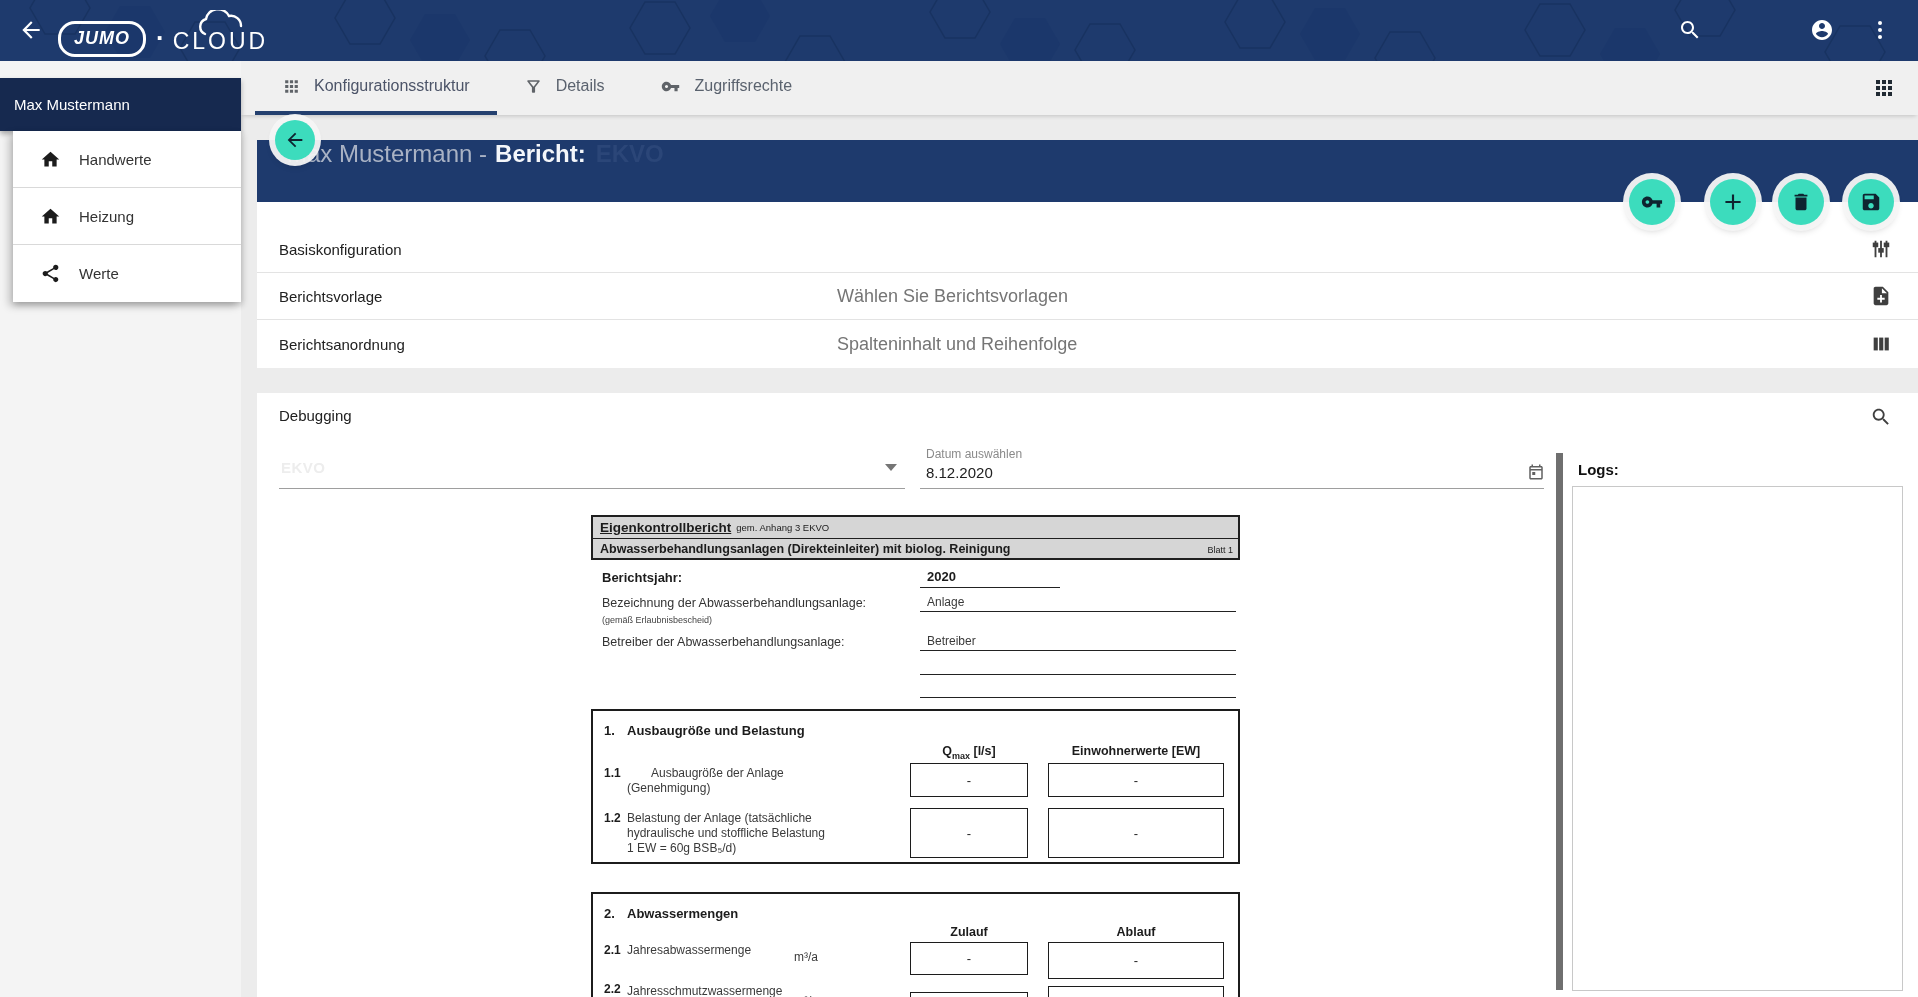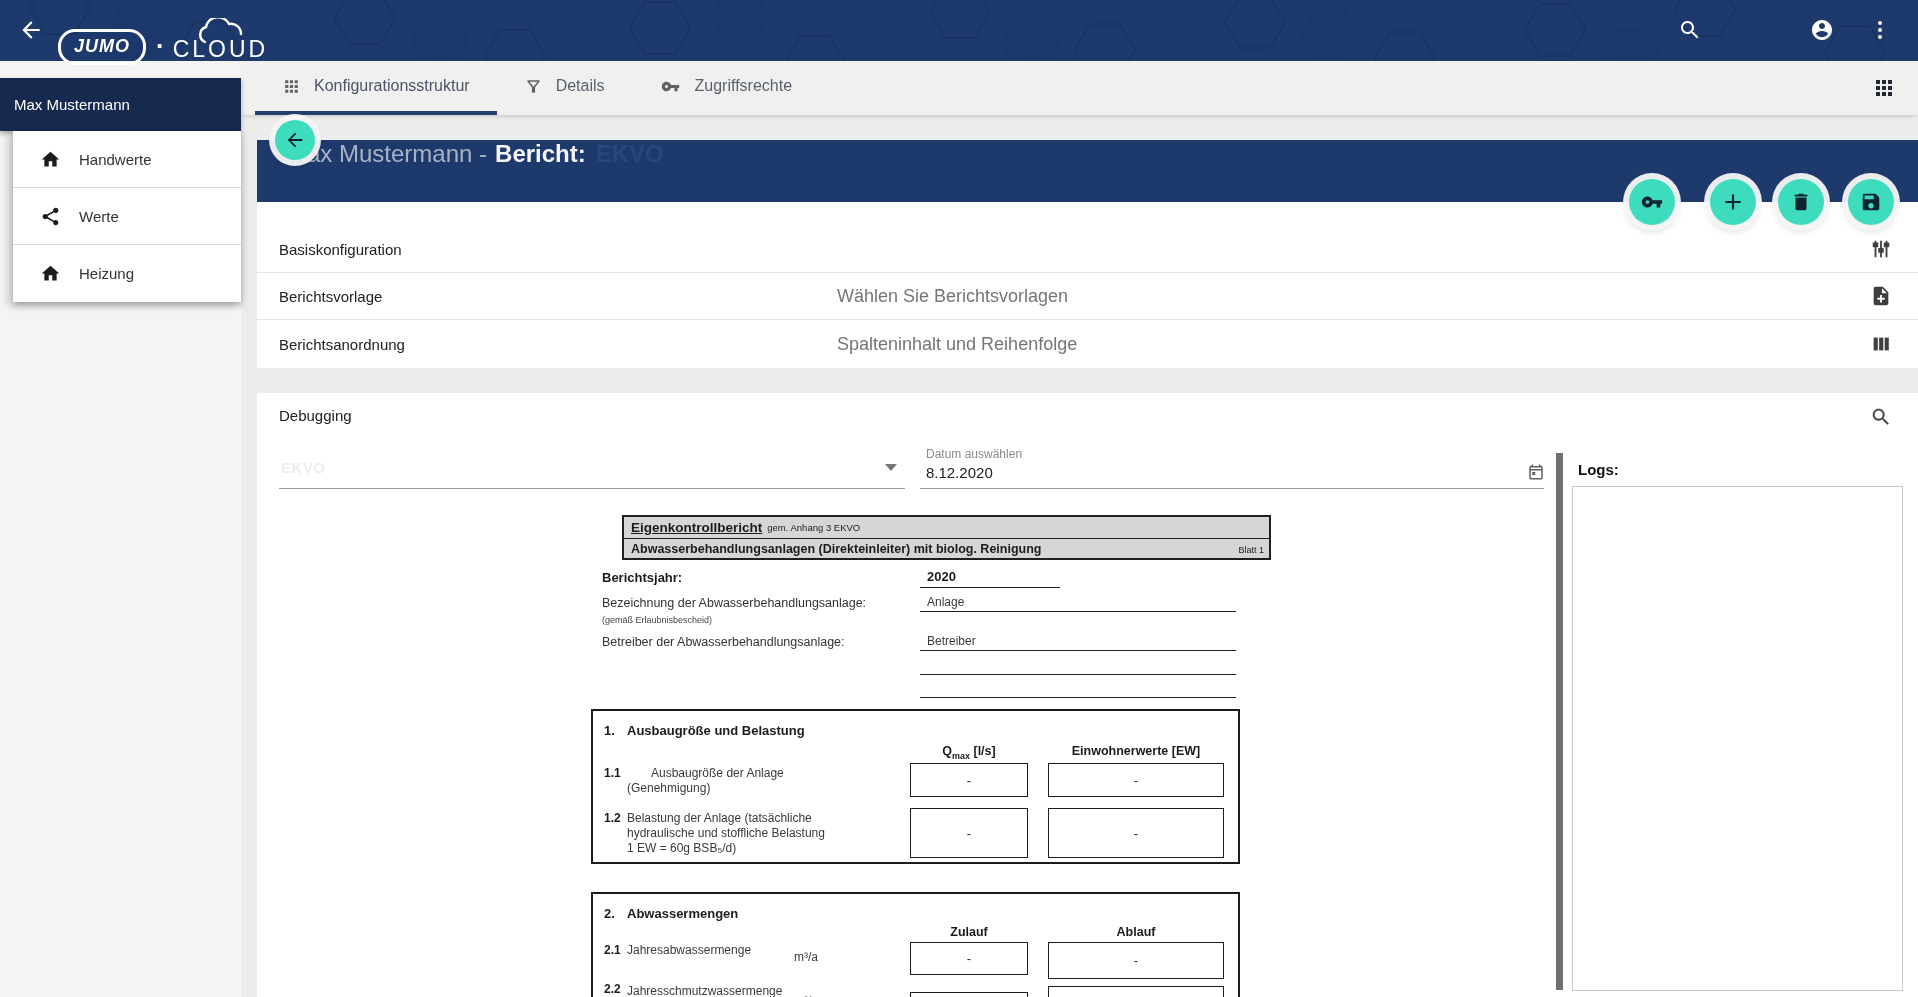--- a/index.html
+++ b/index.html
@@ -4,21 +4,21 @@
 <style>
   * { margin:0; padding:0; box-sizing:border-box; }
   html,body { width:1918px; height:997px; overflow:hidden; }
   body { font-family:"Liberation Sans", sans-serif; background:#ececec; }
   .screen { position:relative; width:1918px; height:997px; }
 
   
   .topbar { position:absolute; left:0; top:0; width:1918px; height:61px; background:#1e3a6d; z-index:30; }
   .topbar svg.pattern { position:absolute; inset:0; }
   .back-arrow { position:absolute; left:18px; top:17px; width:26px; height:26px; color:#fff; cursor:pointer; }
-  .brand { position:absolute; left:58px; top:16px; height:61px; display:flex; align-items:center; color:#fff; }
+  .brand { position:absolute; left:58px; top:8px; height:61px; display:flex; align-items:center; color:#fff; }
   .jumo-pill { border:3px solid #fff; border-radius:17px; padding:4px 13px 5px 13px; font-weight:bold; font-style:italic; font-size:18px; letter-spacing:1px; color:#fff; }
   .brand-sep { font-size:26px; font-weight:bold; margin:0 8px 0 10px; }
   .brand-cloud { position:relative; font-size:23px; letter-spacing:3px; font-weight:400; padding-top:6px; }
   .brand-cloud svg { position:absolute; left:24px; top:-12px; }
   .top-icon { width:24px; height:24px; color:#fff; cursor:pointer; }
   .top-icon.search { position:absolute; right:216px; top:18px; }
   .top-icon.account { position:absolute; right:84px; top:18px; }
   .top-icon.dots { position:absolute; right:26px; top:18px; }
 
   
@@ -73,21 +73,21 @@
   .dbg-date .d-label { position:absolute; left:6px; top:54px; font-size:12px; color:#8a8a8a; }
   .dbg-date .d-value { position:absolute; left:6px; top:71px; font-size:15px; color:#212121; }
   .dbg-date .cal { position:absolute; left:607px; top:70px; width:18px; height:18px; color:#616161; cursor:pointer; }
 
   .dbg-scrollbar { position:absolute; left:1299px; top:60px; width:7px; height:537px; background:#6f6f6f; cursor:pointer; }
   .logs-label { position:absolute; left:1321px; top:68px; font-size:15px; font-weight:bold; color:#111; }
   .logs-box { position:absolute; left:1315px; top:93px; width:331px; height:505px; border:1px solid #c8c8c8; background:#fff; }
 
   
   .report { position:absolute; left:334px; top:122px; width:649px; color:#1c1c1c; }
-  .rep-header { position:absolute; left:0; top:0; width:649px; height:45px; background:#d6d6d6; border:2px solid #1f1f1f;margin-left:31px; }
+  .rep-header { position:absolute; left:0; top:0; width:649px; height:45px; background:#d6d6d6; border:2px solid #1f1f1f; }
   .rep-h1 { position:relative; height:22px; border-bottom:1px solid #1f1f1f; padding-left:7px; display:flex; align-items:center; }
   .rep-h1 .rt { font-size:13.5px; font-weight:bold; text-decoration:underline; }
   .rep-h1 .rn { font-size:9.5px; margin-left:5px; color:#222; }
   .rep-h2 { position:relative; height:19px; padding-left:7px; display:flex; align-items:center; }
   .rep-h2 .rs { font-size:12.5px; font-weight:bold; }
   .rep-h2 .sheet { position:absolute; right:5px; bottom:3px; font-size:9px; }
 
   .rp { position:absolute; white-space:nowrap; }
   .rline { position:absolute; border-bottom:1.5px solid #222; }
   .rep-tbl { position:absolute; left:0; width:649px; border:2px solid #1c1c1c; background:#fff; }
@@ -164,29 +164,29 @@
     <div class="sidebar-header">Max Mustermann</div>
     <div class="sidebar-items">
       <div class="side-item">
         <svg class="icn" viewBox="0 0 24 24" fill="currentColor">
             <path d="M10 20v-6h4v6h5v-8h3L12 3 2 12h3v8z"></path>
           </svg>
         <span class="lbl">Handwerte</span>
       </div>
       <div class="side-item">
         <svg class="icn" viewBox="0 0 24 24" fill="currentColor">
+            <path d="M10 20v-6h4v6h5v-8h3L12 3 2 12h3v8z"></path>
+          </svg>
+        <span class="lbl">Heizung</span>
+      </div>
+      <div class="side-item">
+        <svg class="icn" viewBox="0 0 24 24" fill="currentColor">
             <path d="M18 16.08c-.76 0-1.44.3-1.96.77L8.91 12.7c.05-.23.09-.46.09-.7s-.04-.47-.09-.7l7.05-4.11c.54.5 1.25.81 2.04.81 1.66 0 3-1.34 3-3s-1.34-3-3-3-3 1.34-3 3c0 .24.04.47.09.7L8.04 9.81C7.5 9.31 6.79 9 6 9c-1.66 0-3 1.34-3 3s1.34 3 3 3c.79 0 1.5-.31 2.04-.81l7.12 4.16c-.05.21-.08.43-.08.65 0 1.61 1.31 2.92 2.92 2.92 1.61 0 2.92-1.31 2.92-2.92s-1.31-2.92-2.92-2.92z"></path>
           </svg>
         <span class="lbl">Werte</span>
-      </div>
-      <div class="side-item">
-        <svg class="icn" viewBox="0 0 24 24" fill="currentColor">
-            <path d="M10 20v-6h4v6h5v-8h3L12 3 2 12h3v8z"></path>
-          </svg>
-        <span class="lbl">Heizung</span>
       </div>
     </div>
   </div>
 
   <div class="tabbar">
     <div class="tab active">
       <svg class="ticn" viewBox="0 0 24 24" fill="currentColor">
         <path d="M4 8h4V4H4v4zm6 12h4v-4h-4v4zm-6 0h4v-4H4v4zm0-6h4v-4H4v4zm6 0h4v-4h-4v4zm6-10v4h4V4h-4zm-6 4h4V4h-4v4zm6 6h4v-4h-4v4zm0 6h4v-4h-4v4z"></path>
       </svg>
       <span>Konfigurationsstruktur</span>

